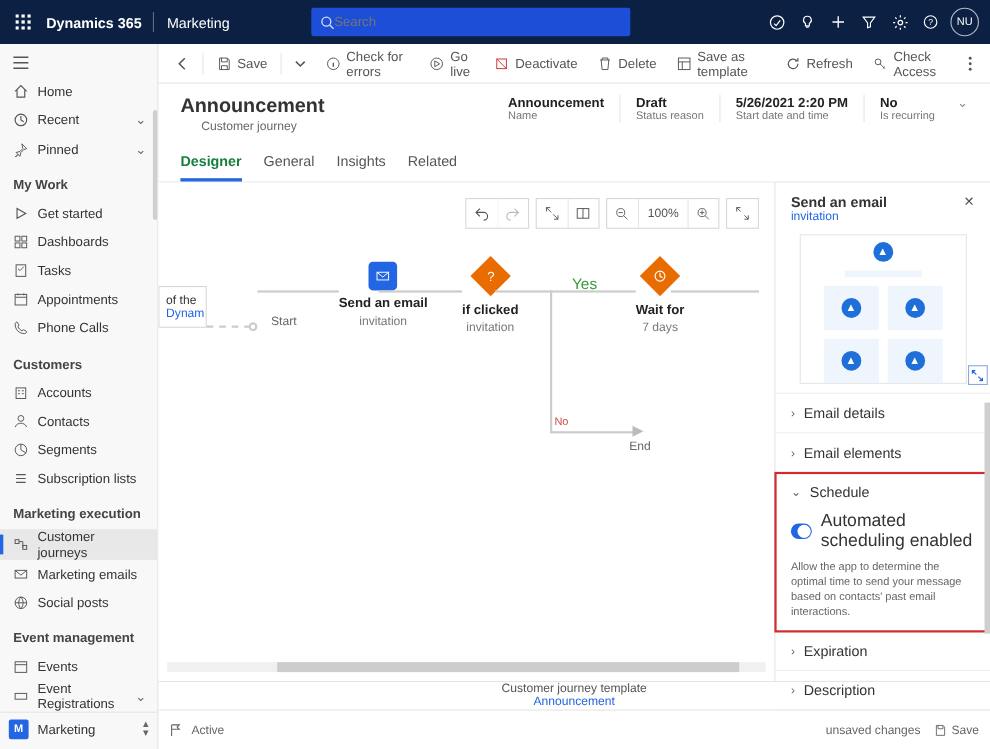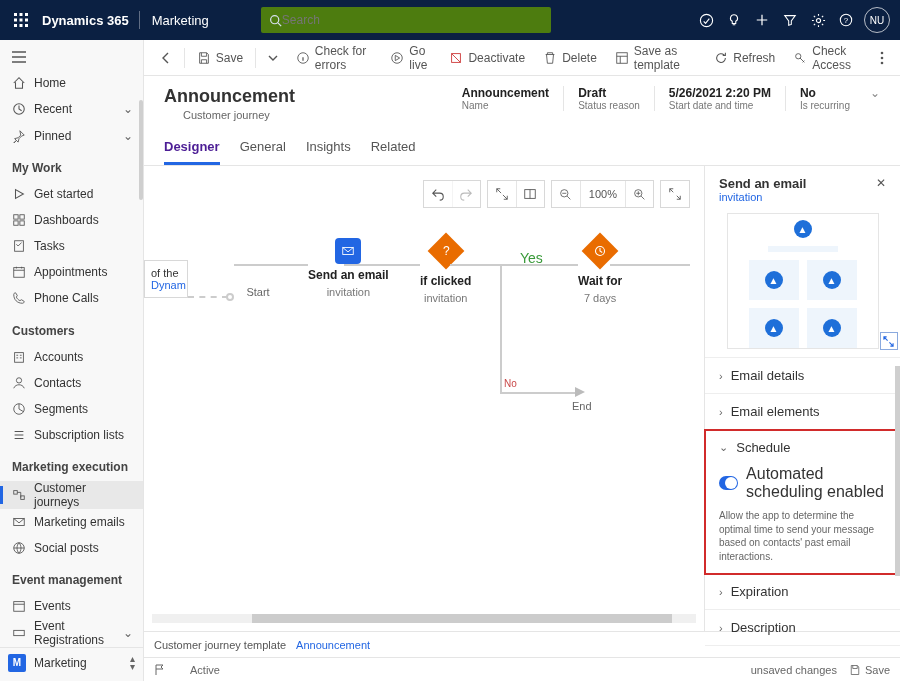--- a/index.html
+++ b/index.html
@@ -5,21 +5,21 @@
   * { box-sizing: border-box; margin: 0; padding: 0; }
   html, body { width: 900px; height: 681px; font-family: "Segoe UI", Arial, sans-serif; font-size: 12px; color: #333; background: #fff; overflow: hidden; }
   :root { --topbar:#0b2042; --blue:#2266e3; --orange:#e96c00; --link:#2266e3; }
 
   
   .topbar { height: 40px; background: var(--topbar); color: #fff; display: flex; align-items: center; padding: 0 10px; }
   .topbar .waffle { width: 22px; display:flex; justify-content:center; }
   .topbar .brand { font-weight: 600; font-size: 13px; padding: 0 10px; }
   .topbar .divider { width:1px; height:18px; background:rgba(255,255,255,0.35); }
   .topbar .area { padding: 0 12px; font-size: 13px; }
-  .topbar .search { flex: 0 0 290px; margin-left: 40px; height: 26px; background: #4d7c0f; border-radius: 2px; display:flex; align-items:center; padding:4px 8px; color:#d7e0ef; }
+  .topbar .search { flex: 0 0 290px; margin-left: 62px; height: 26px; background: #1d4ed8; border-radius: 2px; display:flex; align-items:center; padding:4px 8px; color:#d7e0ef; }
   .topbar .search input { flex:1; background:transparent; border:none; color:#d7e0ef; outline:none; font-size:12px; }
   .topbar .spacer { flex:1; }
   .topbar .ticon { width:28px; height:40px; display:flex; align-items:center; justify-content:center; color:#fff; }
   .topbar .avatar { width:26px; height:26px; border-radius:50%; border:1px solid rgba(255,255,255,0.7); display:flex; align-items:center; justify-content:center; font-size:10px; margin-left:4px; }
 
   .shell { display:flex; height:641px; }
 
   
   .leftnav { width:144px; border-right:1px solid #e5e5e5; background:#f8f8f8; padding:4px 0; display:flex; flex-direction:column; position:relative; }
   .leftnav .hamb { height:30px; display:flex; align-items:center; padding-left:12px; color:#555; }
@@ -46,21 +46,21 @@
   .header .sub { font-size:11px; color:#666; margin-top:2px;margin-left:19px; }
   .header .meta { margin-left:auto; display:flex; align-items:flex-start; gap:0; }
   .meta .cell { padding:0 14px; border-left:1px solid #e5e5e5; }
   .meta .cell:first-child { border-left:none; }
   .meta .cell .v { font-size:12px; font-weight:600; color:#222; }
   .meta .cell .k { font-size:10px; color:#777; }
   .meta .chevbig { color:#888; margin-left:6px; cursor:pointer; }
 
   .tabs { padding:0 20px; display:flex; gap:20px; margin-top:12px; border-bottom:1px solid #e5e5e5; }
   .tabs .tab { padding:6px 0 8px 0; font-size:13px; color:#555; cursor:pointer; }
-  .tabs .tab.active { color:#4c1d95; border-bottom:3px solid var(--blue); font-weight:600; }
+  .tabs .tab.active { color:#15803d; border-bottom:3px solid var(--blue); font-weight:600; }
 
   .canvaswrap { flex:1; display:flex; min-height:0; }
 
   
   .canvas { flex:1; position:relative; background:#fff; overflow:hidden; }
   .canvastool { position:absolute; top:14px; right:14px; display:flex; gap:6px; }
   .toolgrp { display:flex; border:1px solid #d8d8d8; background:#fff; }
   .toolgrp .tb { width:28px; height:26px; display:flex; align-items:center; justify-content:center; color:#555; border-left:1px solid #e5e5e5; cursor:pointer; }
   .toolgrp .tb:first-child { border-left:none; }
   .toolgrp .tb.wide { width:auto; padding:0 8px; font-size:11px; }
@@ -101,24 +101,24 @@
   .acc .ahdr .chv { color:#666; font-size:11px; }
   .acc .albl { font-size:13px; }
   .acc.hl { outline:2px solid #d12b2b; outline-offset:-1px; }
   .toggle { display:flex; align-items:center; gap:8px; margin-top:10px; }
   .switch { width:30px; height:14px; border-radius:8px; background:var(--blue); position:relative; }
   .switch::after { content:""; position:absolute; right:1px; top:1px; width:12px; height:12px; background:#fff; border-radius:50%; }
   .acc .desc { font-size:10px; color:#666; margin-top:8px; line-height:1.35; }
   .rscroll { position:absolute; right:0; top:200px; width:5px; height:210px; background:#cfcfcf; }
 
   
-  .footer { height:26px; border-top:1px solid #e5e5e5; display:flex; align-items:center; padding:0 10px; font-size:11px; color:#555; }
+  .footer { height:26px; border-top:1px solid #e5e5e5; display:flex; align-items:center; padding:0 10px; font-size:11px; color:#555;flex-direction:column; }
   .footer .bt { color:#555; }
   .footer .bt.link { color:var(--link); }
-  .footer2 { height:24px; border-top:1px solid #e5e5e5; display:flex; align-items:center; padding:4px 10px; font-size:11px; color:#666;gap:16px; }
+  .footer2 { height:36px; border-top:1px solid #e5e5e5; display:flex; align-items:center; padding:4px 10px; font-size:11px; color:#666; }
   .footer2 .right { margin-left:auto; display:flex; align-items:center; gap:12px; }
 
   svg { display:block; }
 </style>
 </head>
 <body>
 
 <div class="topbar">
   <div class="waffle">
     <svg width="14" height="14" viewBox="0 0 14 14">

